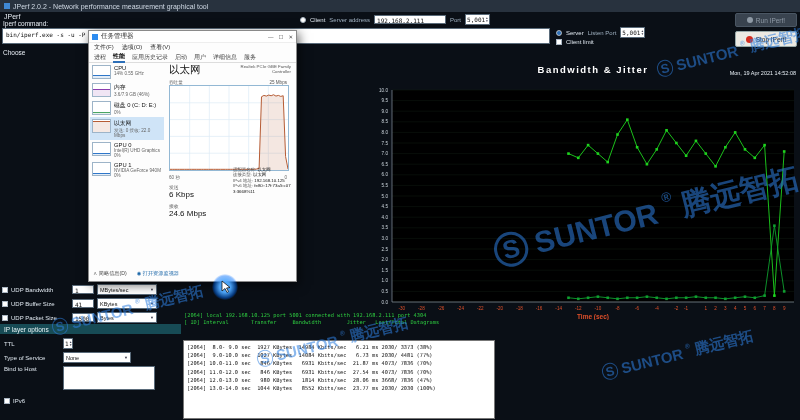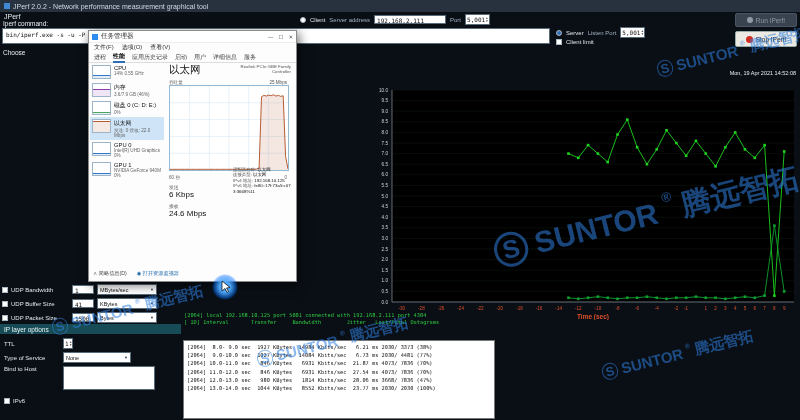--- a/index.html
+++ b/index.html
@@ -138,20 +138,21 @@
     <span>Run IPerf!</span>
   </button>
   <button class="btn stop">
     <span class="stopdot"></span>
     <span>Stop IPerf!</span>
   </button>
   <div class="clock">Mon, 19 Apr 2021 14:52:08</div>
 
   <div class="chooselbl">Choose</div>
 
+  <div id="chart-title">Bandwidth &amp; Jitter</div>
   <svg id="main-chart" width="500" height="268">
       <rect x="92" y="38" width="402" height="212" fill="#000"></rect>
       <line x1="92" y1="38" x2="494" y2="38" stroke="#101d12" stroke-width="0.5"></line>
       <text x="88" y="39.6" fill="#cfd8df" font-size="4.6" text-anchor="end">10.0</text>
       <line x1="92" y1="48.6" x2="494" y2="48.6" stroke="#101d12" stroke-width="0.5"></line>
       <text x="88" y="50.2" fill="#cfd8df" font-size="4.6" text-anchor="end">9.5</text>
       <line x1="92" y1="59.2" x2="494" y2="59.2" stroke="#101d12" stroke-width="0.5"></line>
       <text x="88" y="60.800000000000004" fill="#cfd8df" font-size="4.6" text-anchor="end">9.0</text>
       <line x1="92" y1="69.8" x2="494" y2="69.8" stroke="#101d12" stroke-width="0.5"></line>
       <text x="88" y="71.39999999999999" fill="#cfd8df" font-size="4.6" text-anchor="end">8.5</text>

